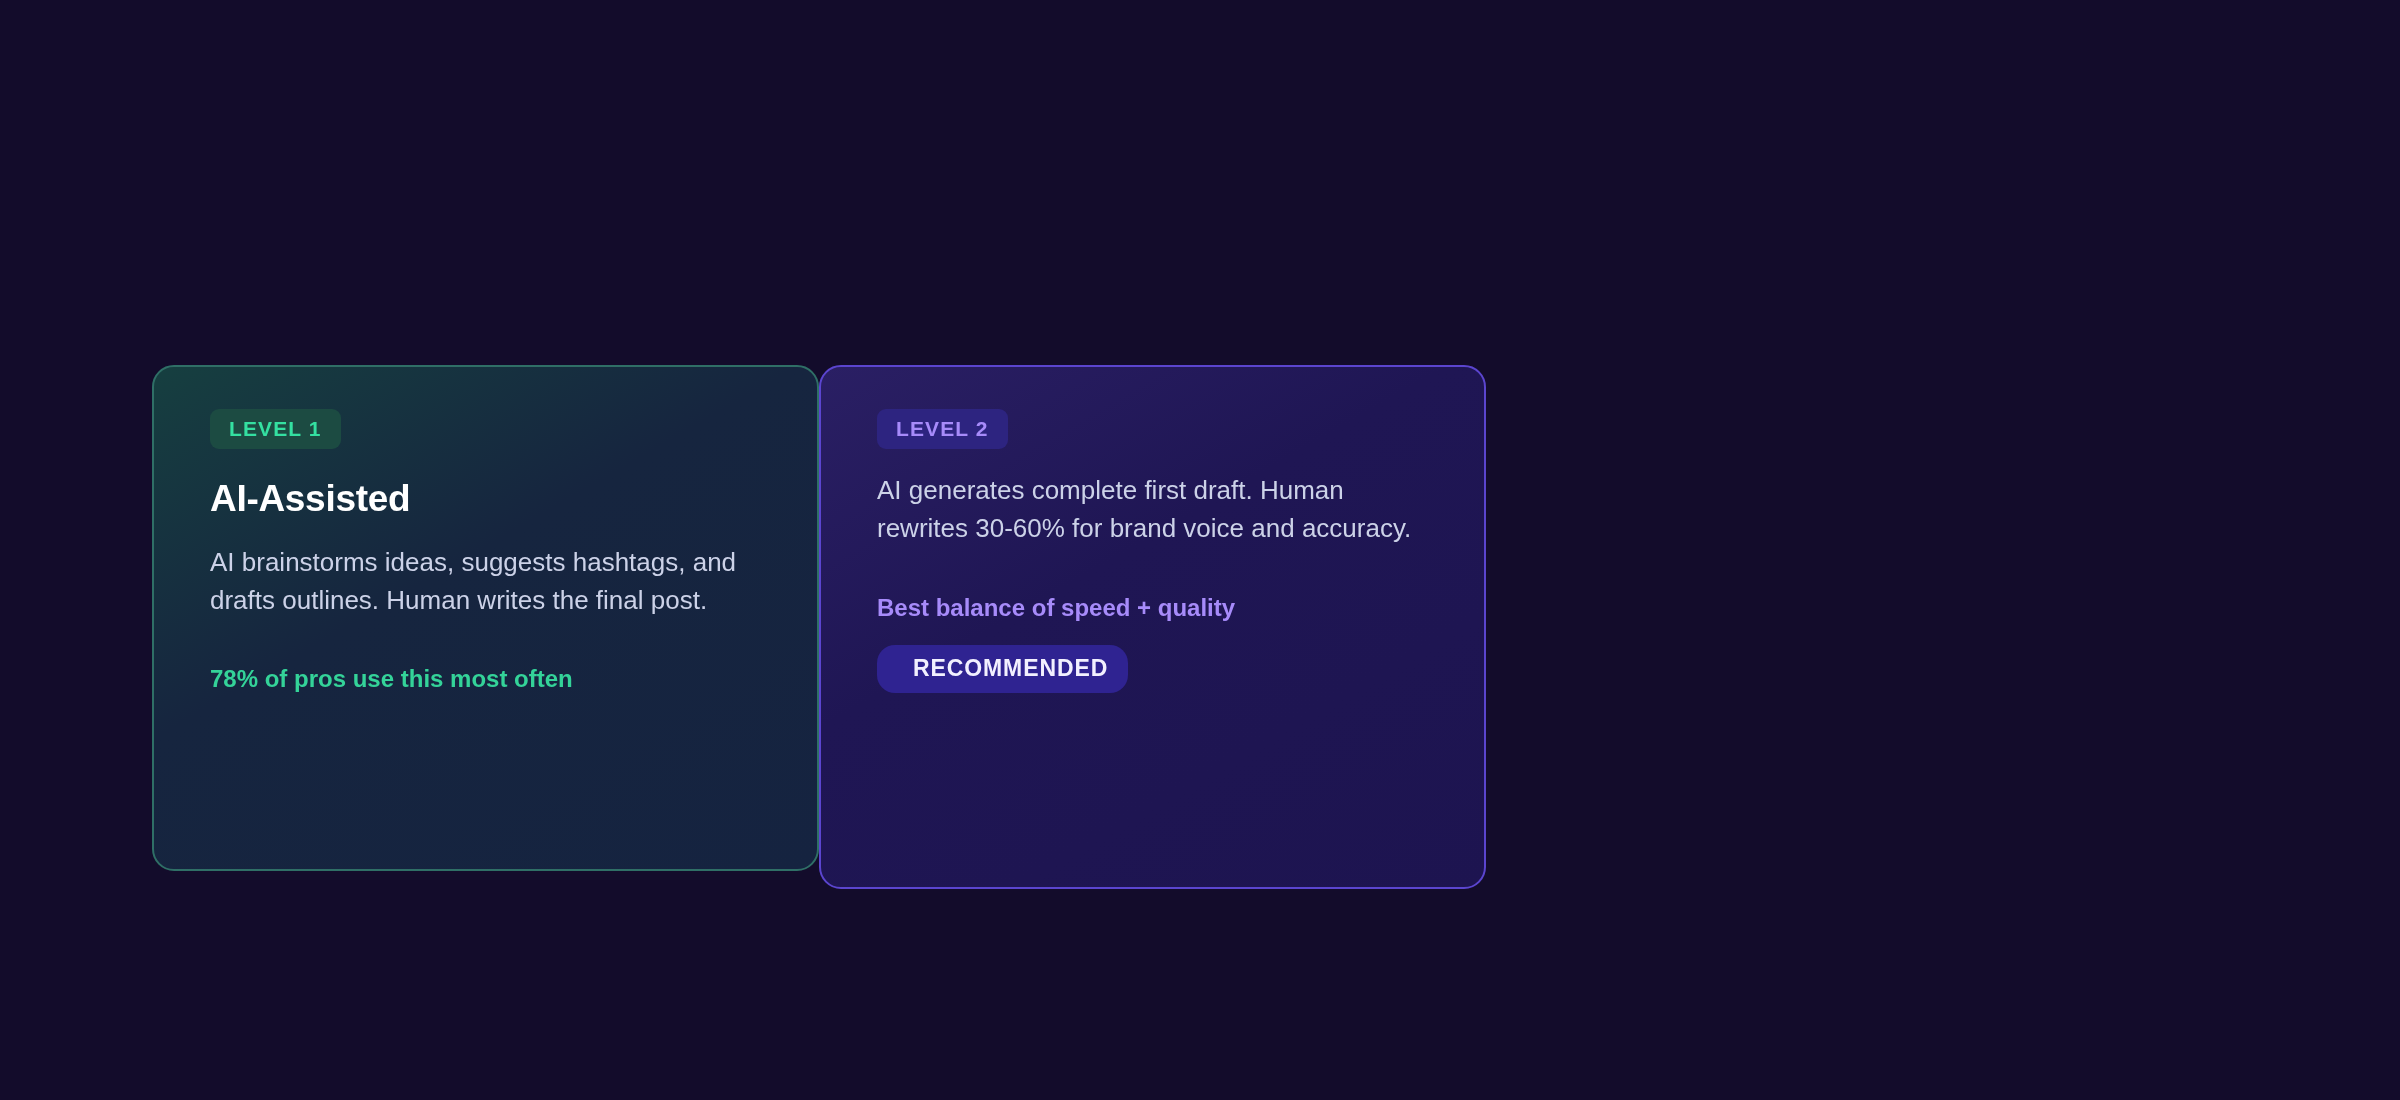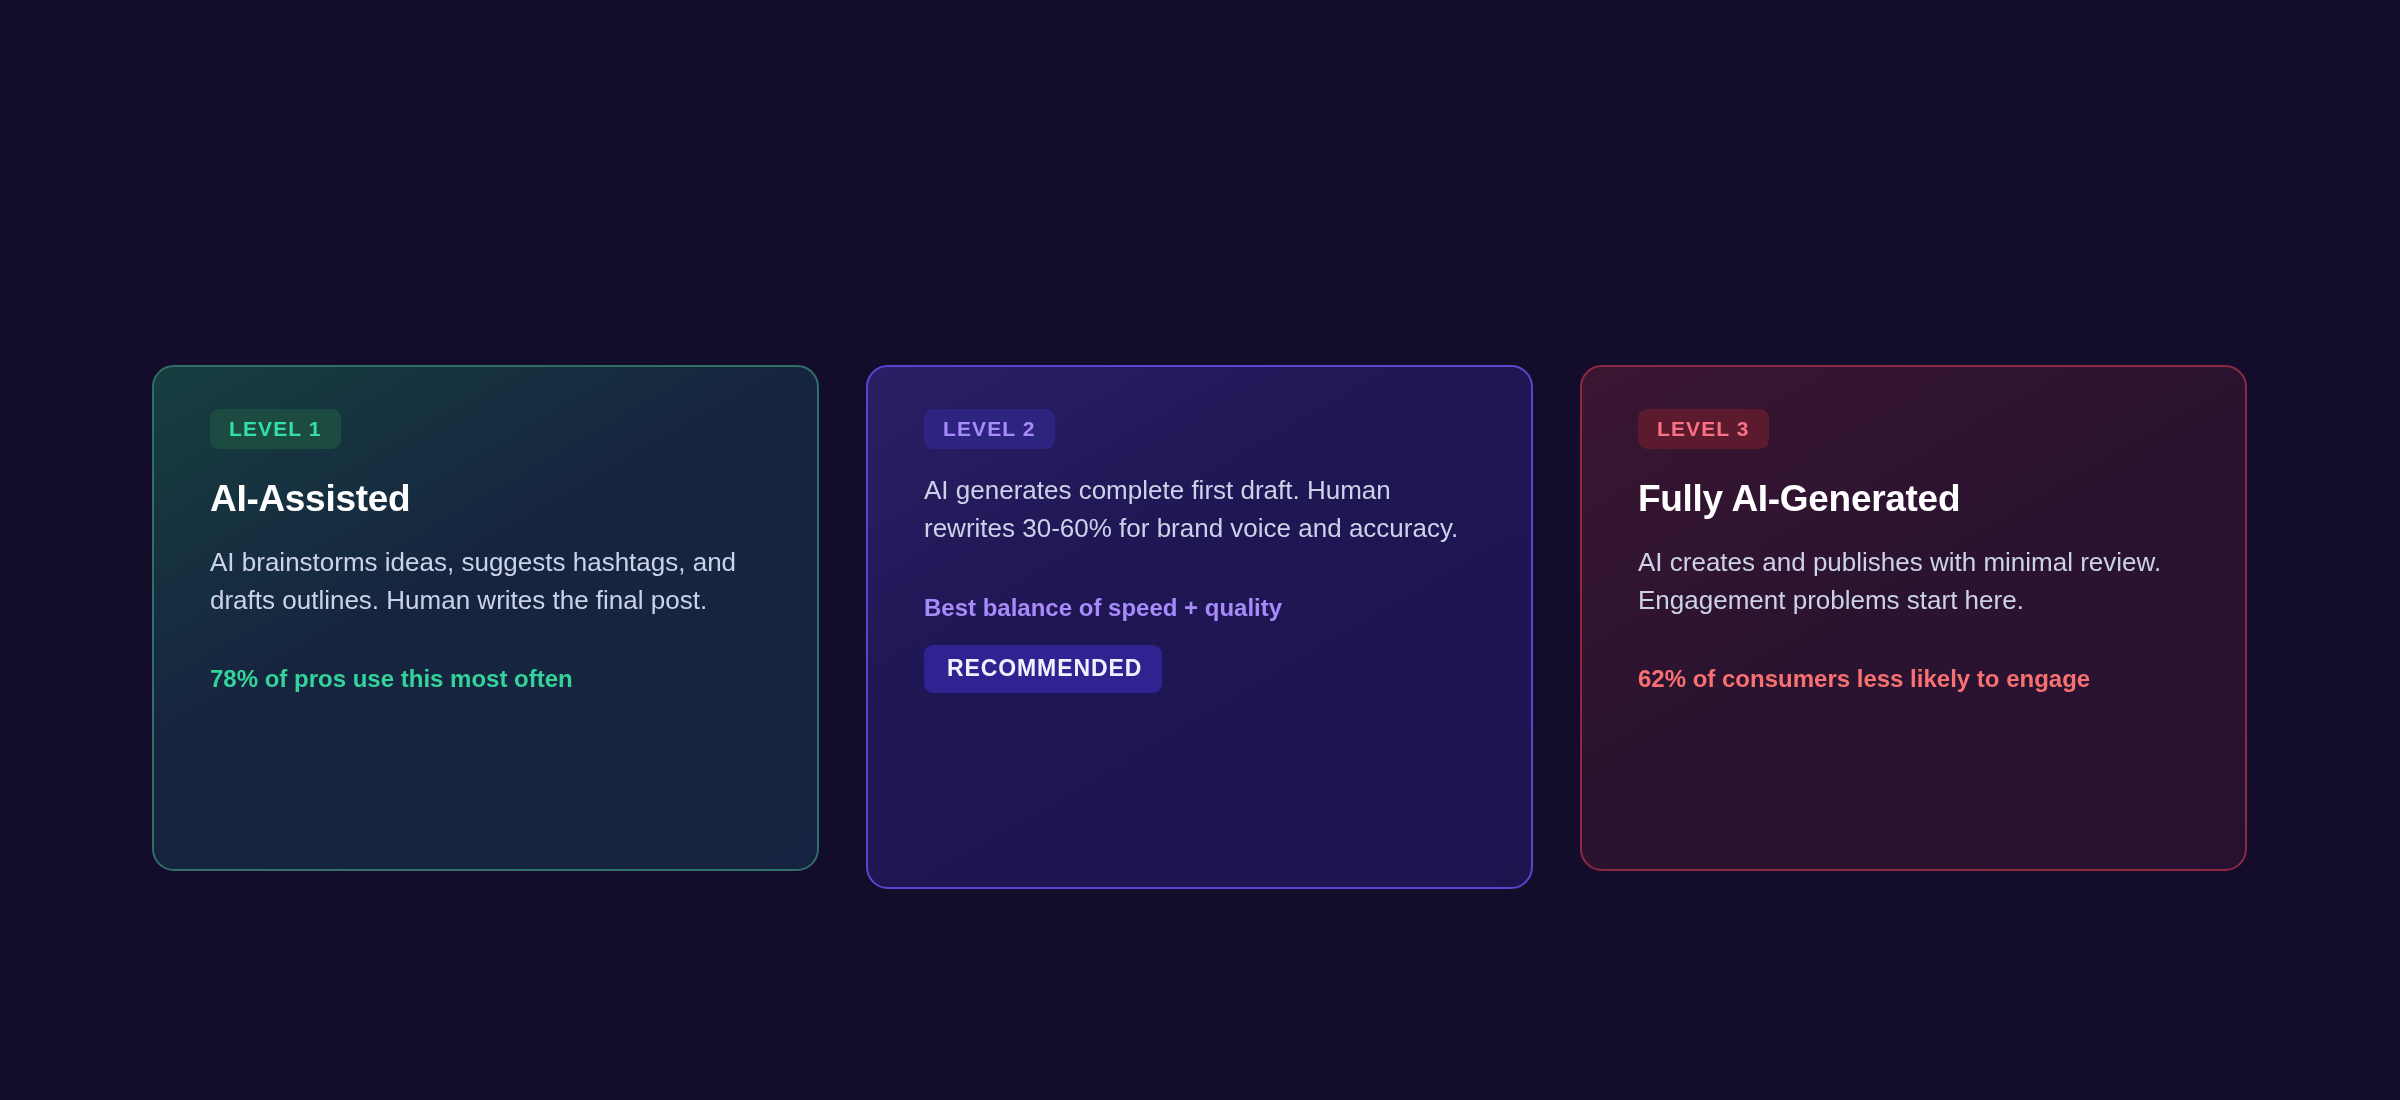--- a/index.html
+++ b/index.html
@@ -25,21 +25,20 @@
     font-size:54px;
     font-weight:bold;
     letter-spacing:-0.4px;
   }
 
   .cards {
     position:absolute;
     top:365px; left:152px;
     width:2096px;
     display:flex;
-    gap:47px;
     align-items:flex-start;
   }
 
   .card {
     width:667px;
     border-radius:22px;
     border-width:2px;
     border-style:solid;
     padding:42px 56px 40px 56px;
     position:relative;
@@ -100,22 +99,22 @@
     font-weight:bold;
     line-height:1.3;
   }
   .stat-1 { color:#34d399; }
   .stat-2 { color:#a78bfa; }
   .stat-3 { color:#f87171; }
 
   .rec-badge {
     display:inline-block;
     margin-top:22px;
-    padding:12px 20px 13px 23px;
-    border-radius:9px;
+    padding:12px 20px 13px 36px;
+    border-radius:18px;
     background:#2f2391;
     color:#f2f0ff;
     font-size:23px;
     font-weight:bold;
     letter-spacing:0.9px;
     line-height:1;
   }
 </style>
 </head>
 <body>
@@ -132,21 +131,15 @@
       <div class="card-stat stat-1">78% of pros use this most often</div>
     </div>
 
     <div class="card card-2">
       <span class="badge badge-2">LEVEL 2</span>
       <div class="card-desc">AI generates complete first draft. Human rewrites 30-60% for brand voice and accuracy.</div>
       <div class="card-stat stat-2">Best balance of speed + quality</div>
       <span class="rec-badge">RECOMMENDED</span>
     </div>
 
-    <div class="card card-3">
-      <span class="badge badge-3">LEVEL 3</span>
-      <div class="card-title">Fully AI-Generated</div>
-      <div class="card-desc">AI creates and publishes with minimal review. Engagement problems start here.</div>
-      <div class="card-stat stat-3">62% of consumers less likely to engage</div>
-    </div>
 
   </div>
 </div>
 
 </body></html>

